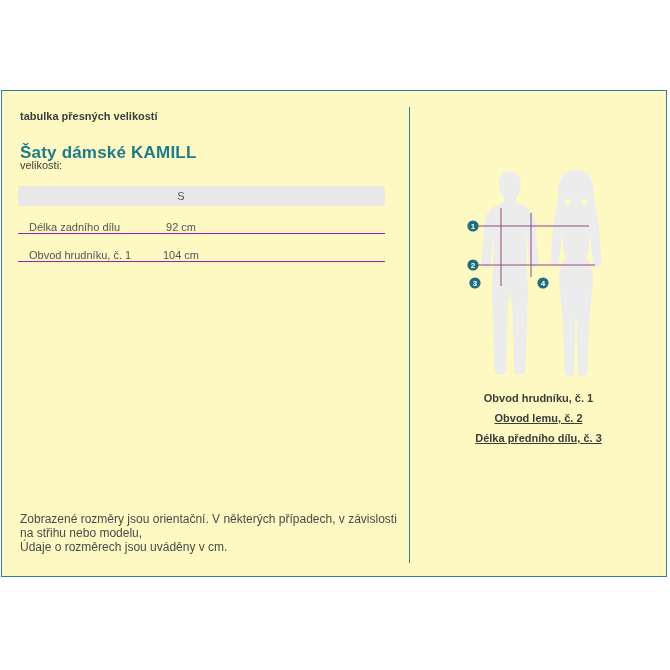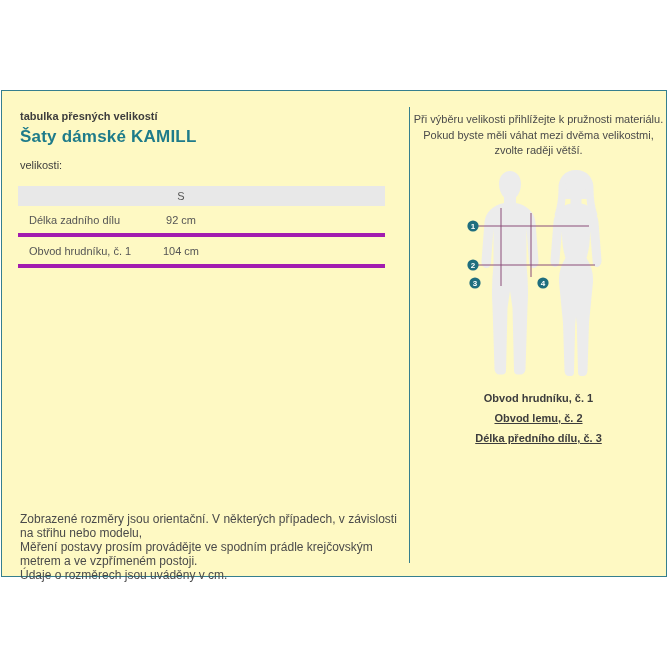--- a/index.html
+++ b/index.html
@@ -22,40 +22,40 @@
     left: 407px; top: 16px;
     width: 1px; height: 456px;
     background: #357f8e;
   }
   
   .eyebrow {
     position: absolute; left: 18px; top: 19px;
     font-size: 11px; font-weight: bold; color: #3d3d3d;
   }
   .title {
-    position: absolute; left: 18px; top: 36px;
+    position: absolute; left: 18px; top: 52px;
     font-size: 17px; font-weight: bold; color: #1e7b8a;
     letter-spacing: 0.2px;
   }
   .sizes-label {
     position: absolute; left: 18px; top: 68px;
     font-size: 11px; font-weight: normal; color: #3d3d3d;
   }
   .size-table {
     position: absolute; left: 16px; top: 95px;
     width: 367px; font-size: 11px; color: #555555;
   }
   .thead {
     height: 20px; background: #e8e8e8;
     display: flex; align-items: center;
   }
   .trow {
     height: 27px;
-    display: flex; align-items: center;
-    border-bottom: 4px solid #a21caf;
+    display: flex; align-items: flex-end;
+    border-bottom: 1px solid #a21caf;
   }
   .cell-label { width: 112px; padding-left: 11px; }
   .cell-value { width: 80px; text-align: center; }
   .notes {
     position: absolute; left: 18px; top: 421px;
     width: 380px;
     font-size: 12px; color: #4a4a4a; line-height: 14px;
   }
   
   .intro {
@@ -95,31 +95,25 @@
       <div class="cell-value">92 cm</div>
     </div>
     <div class="trow">
       <div class="cell-label">Obvod hrudníku, č. 1</div>
       <div class="cell-value">104 cm</div>
     </div>
   </div>
 
   <div class="notes">
     <div>Zobrazené rozměry jsou orientační. V některých případech, v závislosti na střihu nebo modelu,</div>
-    <div>Měření postavy prosím provádějte ve spodním prádle krejčovským metrem a ve vzpřímeném postoji.</div>
     <div>Údaje o rozměrech jsou uváděny v cm.</div>
   </div>
 
   <div class="divider"></div>
 
-  <div class="intro">
-    <div>Při výběru velikosti přihlížejte k pružnosti materiálu.</div>
-    <div>Pokud byste měli váhat mezi dvěma velikostmi,</div>
-    <div>zvolte raději větší.</div>
-  </div>
 
   <svg class="diagram" viewBox="0 0 230 220" xmlns="http://www.w3.org/2000/svg">
 
     <path fill="#ececec" d="M71,6 C77.5,6 82,11.5 82,19 C82,24.5 80,29 77,32.5 L77,38
          C88,40.5 95.5,47 96.5,57 L99.5,96 C99.8,100 97.5,103 94.5,103
          C91.5,103 90.2,100 90,97 L87.5,64 L87.5,100
          C89,114 89.5,128 88.5,142 L86.5,204 C86.4,207.5 84,209.5 81,209.5
          L78.5,209.5 C76.5,209.5 75.2,208 75,206 L73.5,143 L71,126 L68.5,143
          L67,206 C66.8,208 65.5,209.5 63.5,209.5 L61,209.5
          C58,209.5 55.6,207.5 55.5,204 L53.5,142

